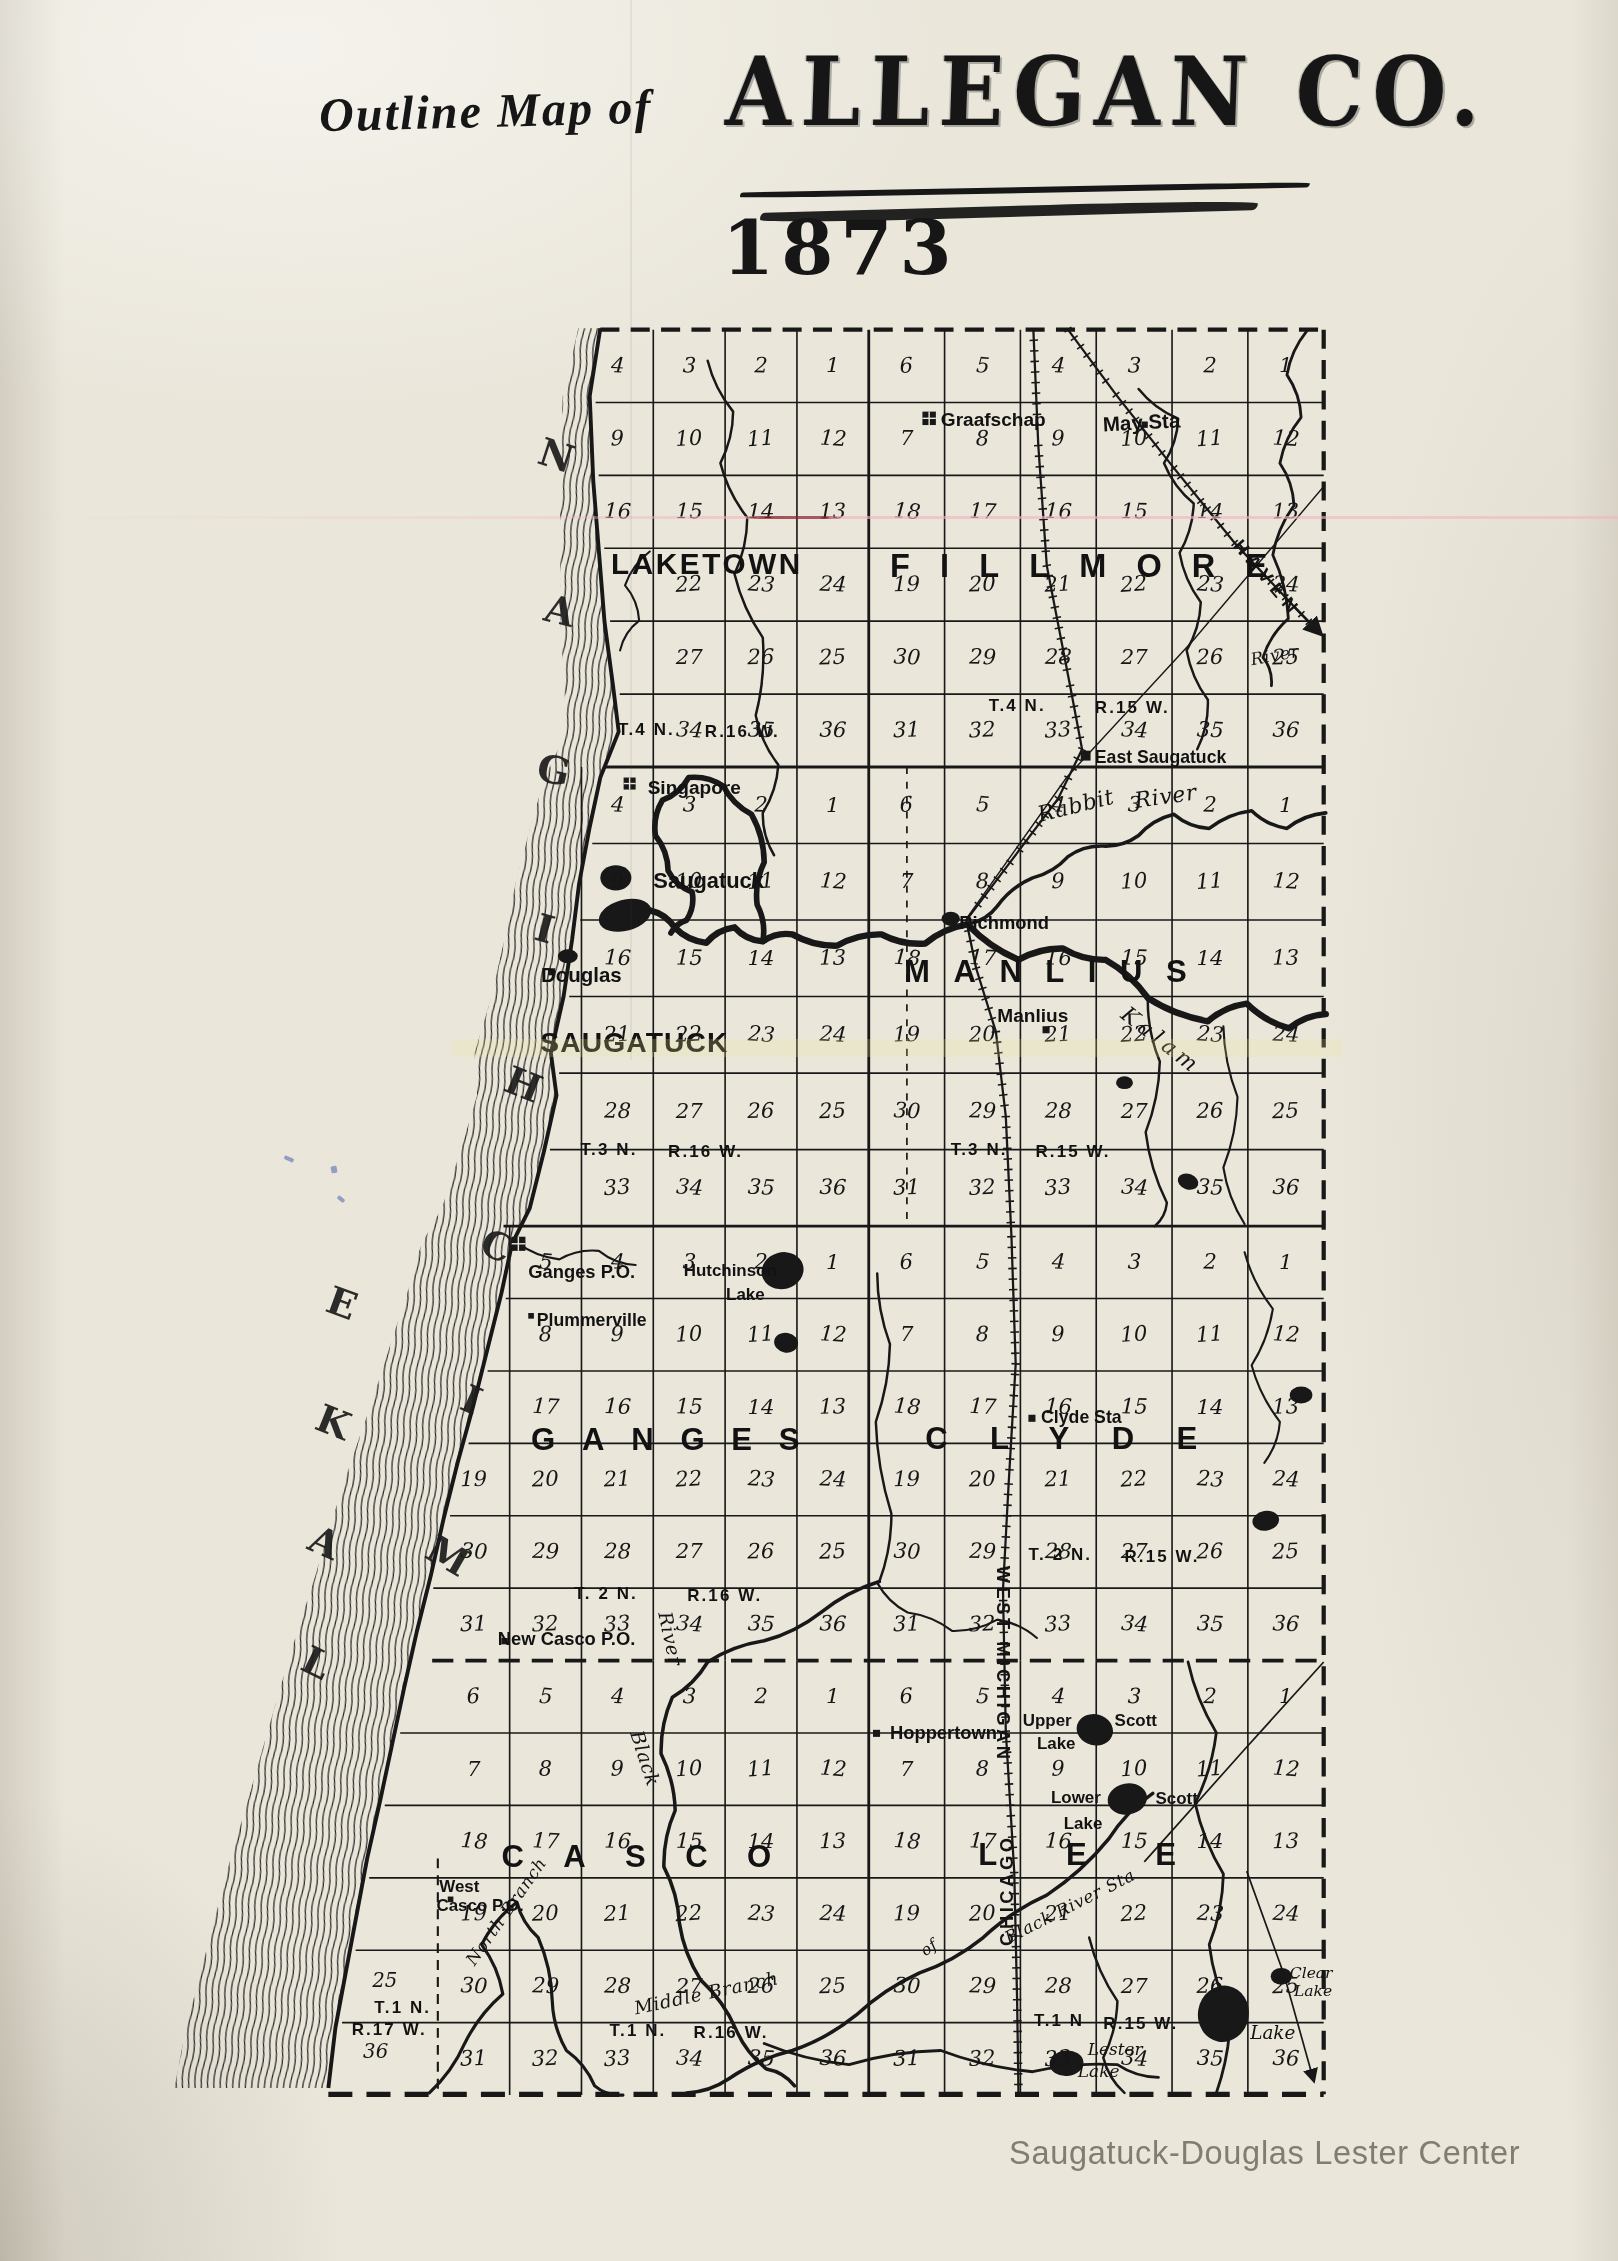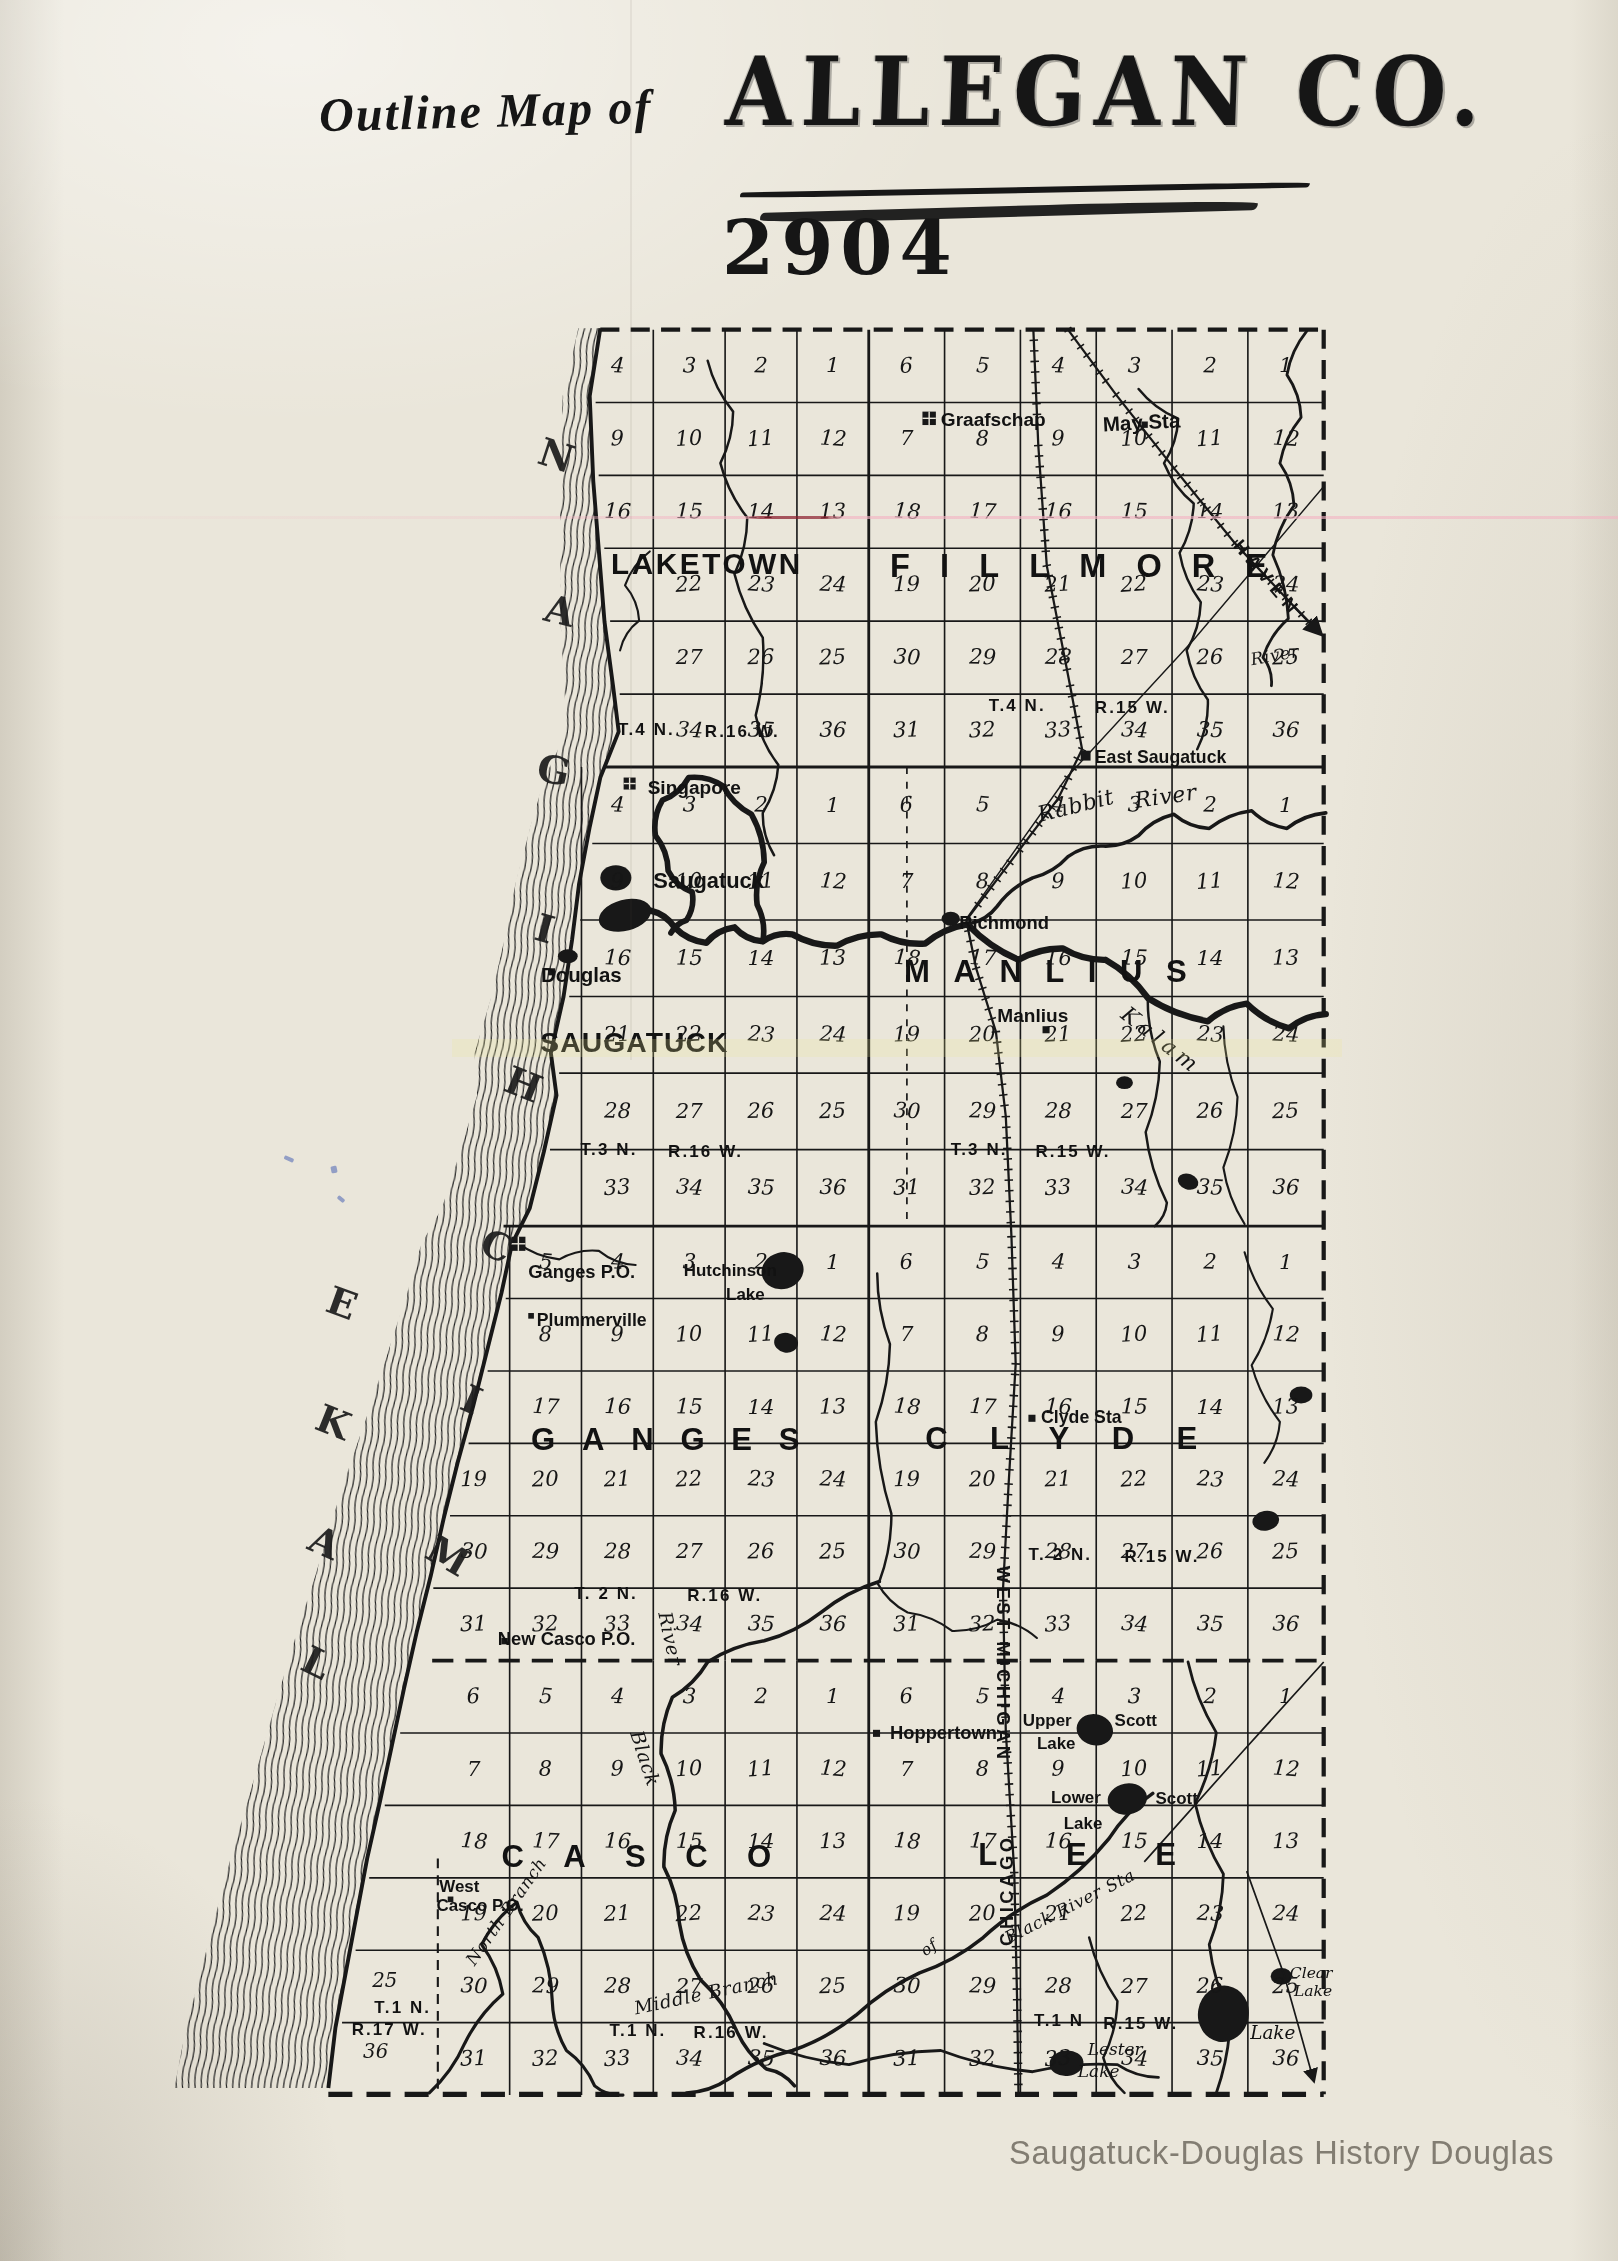--- a/index.html
+++ b/index.html
@@ -39,21 +39,21 @@
 </style>
 </head>
 <body>
 
 <div id="paper-shading"></div>
 
 <div class="hdr" id="title-prefix">Outline Map of</div>
 <div class="hdr" id="title-county">ALLEGAN CO.</div>
 <div class="title-bar" id="title-bar1"></div>
 <div class="title-bar" id="title-bar2"></div>
-<div class="hdr" id="title-year">2904</div>
+<div class="hdr" id="title-year">1873</div>
 
 <svg id="map-svg" width="1208" height="1788" viewBox="-200 0 1710 2530" xmlns="http://www.w3.org/2000/svg">
     <defs>
       <pattern id="hatch" width="9" height="64" patternUnits="userSpaceOnUse" patternTransform="rotate(7)">
   <path d="M4,0 q3.2,16 0,32 q-3.2,16 0,32" fill="none" stroke="#232323" stroke-width="1.7"></path>
       </pattern>
   <marker id="arrow" viewBox="0 0 10 10" refX="8" refY="5" markerWidth="9" markerHeight="9" orient="auto">
   <path d="M0,0 L10,5 L0,10 z" fill="#181818"></path>
       </marker>
     </defs>
@@ -724,14 +724,14 @@
     <text x="60" y="1920" text-anchor="middle" font-family="&quot;DejaVu Serif&quot;,serif" font-weight="bold" font-size="54" fill="#1d1d1d" opacity="0.93" transform="rotate(26 60 1920)">L</text>
   </svg>
 
 <div class="artifact" id="pink-line"></div>
 <div class="artifact" id="crease"></div>
 <div class="artifact" id="yellow-streak"></div>
 <div class="blue-mark" id="blue1"></div>
 <div class="blue-mark" id="blue2"></div>
 <div class="blue-mark" id="blue3"></div>
 
-<div id="credit">Saugatuck-Douglas History Douglas</div>
+<div id="credit">Saugatuck-Douglas Lester Center</div>
 
 
 </body></html>

